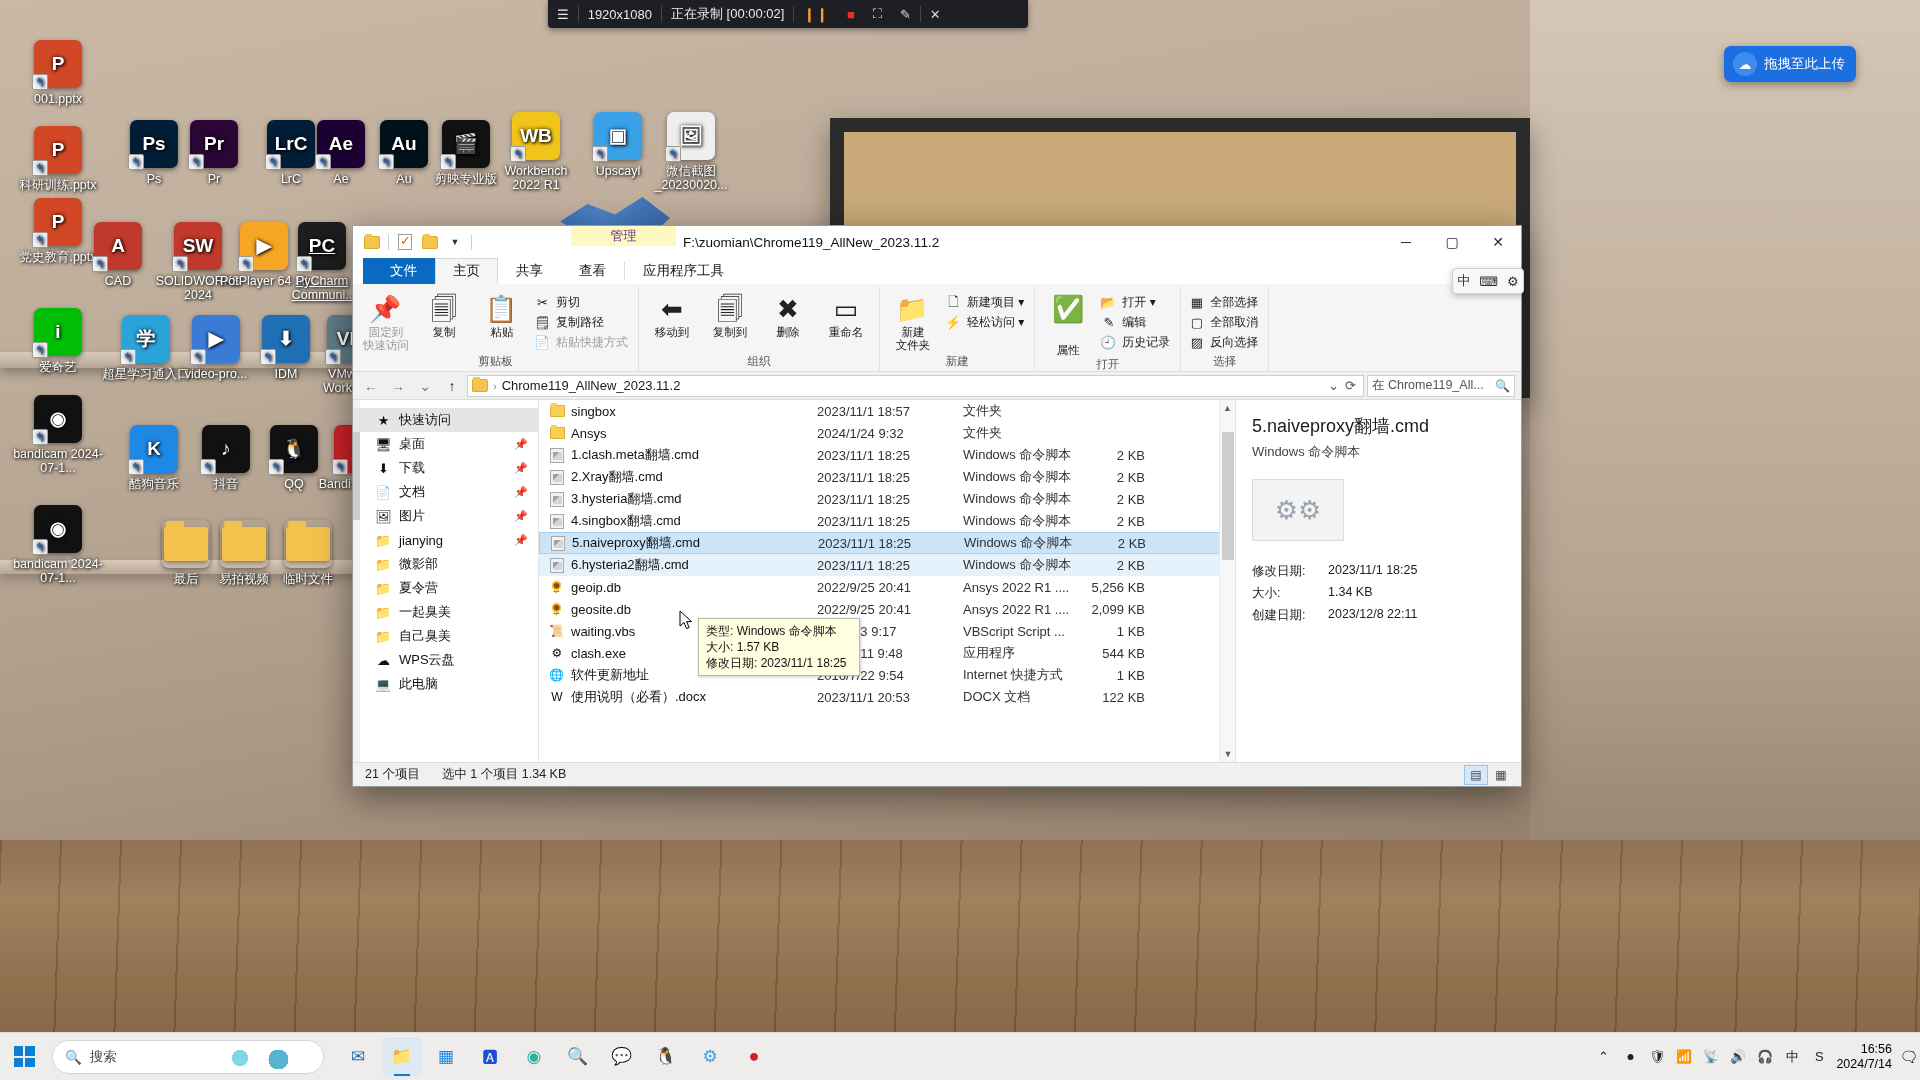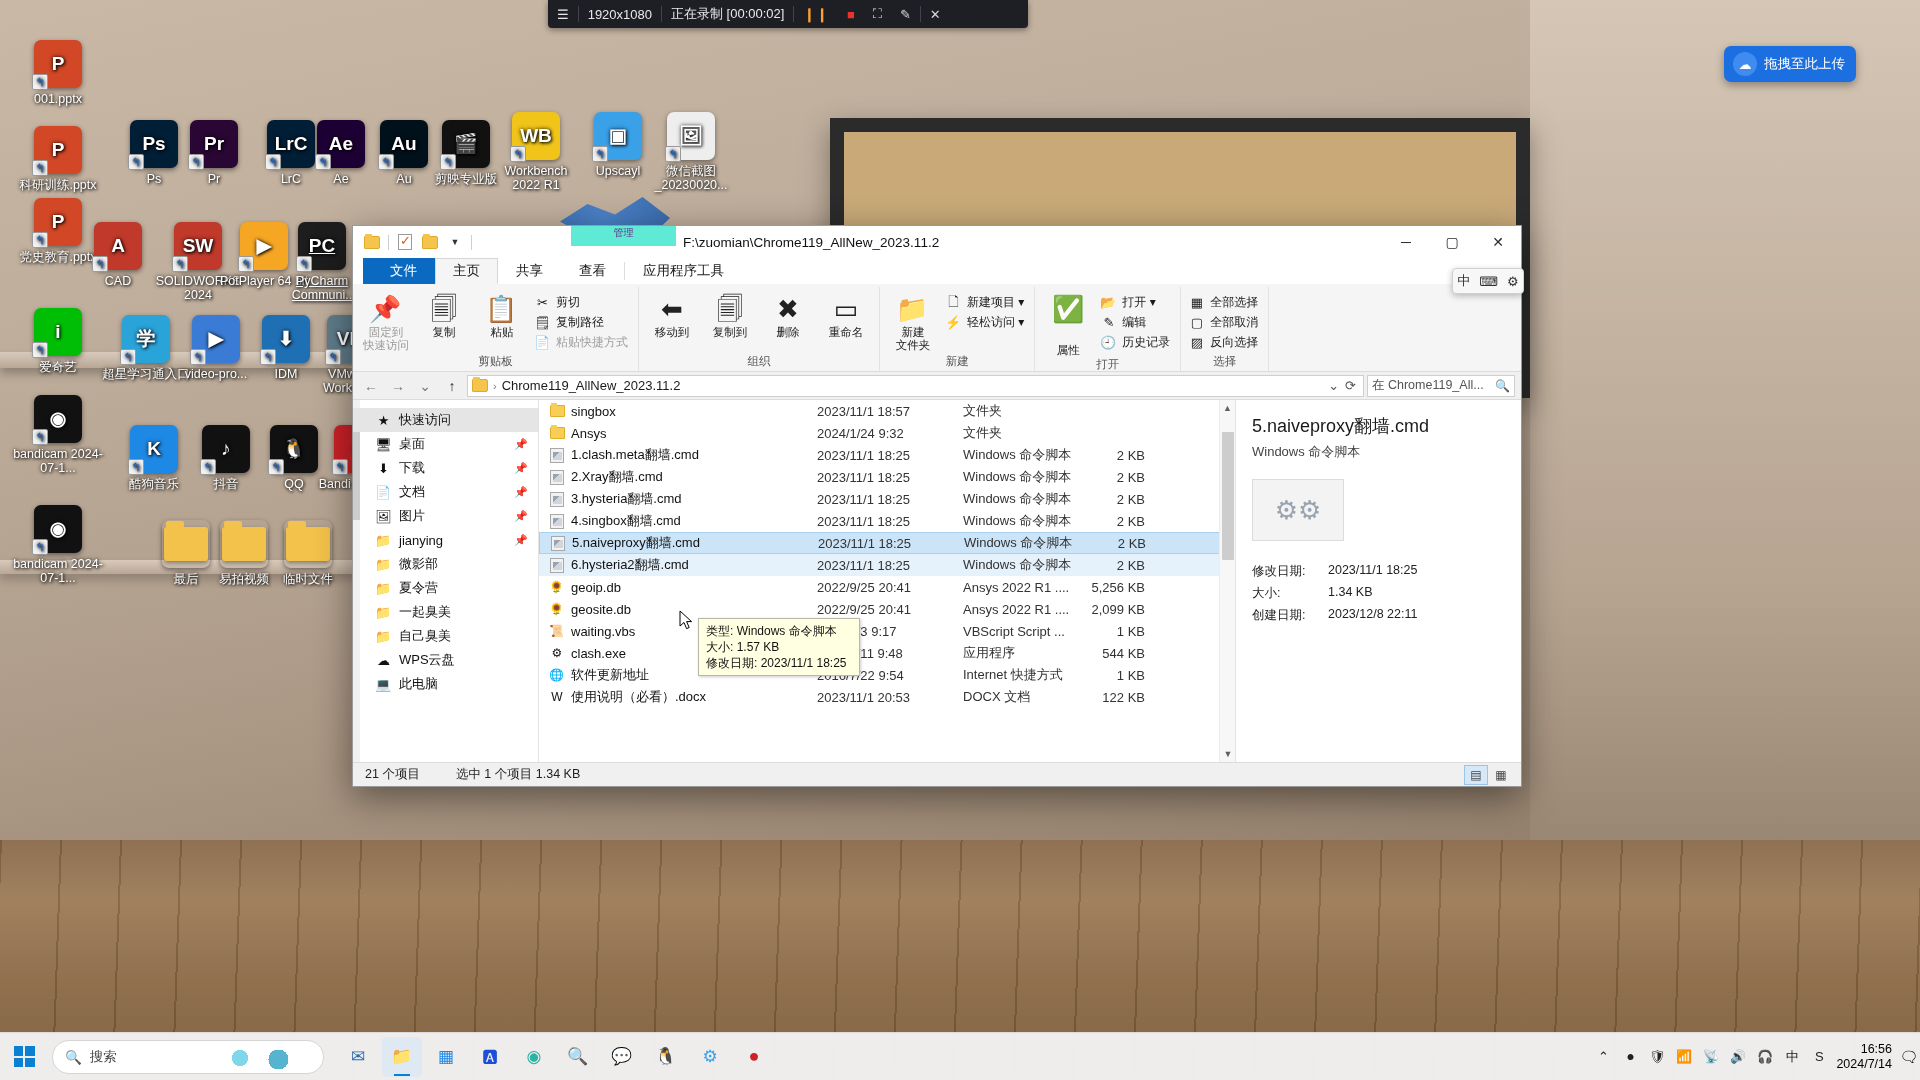--- a/index.html
+++ b/index.html
@@ -141,22 +141,22 @@
     width:16px;height:13px;background:#f5c44c;border-radius:1px 2px 2px 1px;position:relative;
     border:1px solid #e0ab2c;
   }
   .folder-glyph::before{
     content:"";position:absolute;left:0;top:-3px;width:7px;height:3px;background:#f5c44c;border-radius:1px;
   }
   .chk-glyph{ width:14px;height:16px;border:1px solid #9a9a9a;background:#fff;position:relative;}
   .chk-glyph::after{ content:"✓";position:absolute;left:1px;top:-2px;color:#d2601a;font-size:13px;}
   .mgmt-tab {
     position:absolute; left:218px; top:0; width:105px; height:20px;
-    background:#5eead4; color:#6a2f87; font-size:10px;
-    display:flex; align-items:flex-start; justify-content:center;
+    background:#fef9c3; color:#6a2f87; font-size:13px;
+    display:flex; align-items:center; justify-content:center;
   }
   .win-path {
     position:absolute; left:330px; top:0; height:32px; display:flex; align-items:center;
     font-size:13.5px; color:#111;
   }
   .wbtns { position:absolute; right:0; top:0; height:32px; display:flex; }
   .wbtn { width:46px; height:32px; display:flex;align-items:center;justify-content:center;
           font-size:14px; color:#2b2b2b; cursor:pointer;}
 
   
@@ -278,21 +278,21 @@
     width:92px;height:62px;background:#f3f3f3;border:1px solid #dcdcdc; margin-bottom:22px;
     display:flex;align-items:center;justify-content:center;font-size:26px;color:#9aa4b1;
   }
   .dprop { display:flex; margin-bottom:5px; font-size:12.5px;}
   .dprop .k { width:76px; color:#222;}
   .dprop .v { color:#222;}
 
   
   .statusbar {
     height:24px; background:#f0f0f0; border-top:1px solid #dcdcdc;
-    display:flex; align-items:center; gap:36px; padding-left:12px; font-size:12.5px; color:#222;
+    display:flex; align-items:center; gap:22px; padding-left:12px; font-size:12.5px; color:#222;
   }
   .statusbar .viewbtns{ margin-left:auto; display:flex; gap:1px; padding-right:8px;}
   .vb { width:24px;height:20px; display:flex;align-items:center;justify-content:center;
         font-size:12px; color:#444; cursor:pointer;}
   .vb.active{ background:#d6e8f8; border:1px solid #9cc4e6;}
 
   
   #tooltip {
     position:absolute; left:698px; top:618px; width:162px;
     background:#ffffe1; border:1px solid #b8b8a8; padding:4px 7px;

